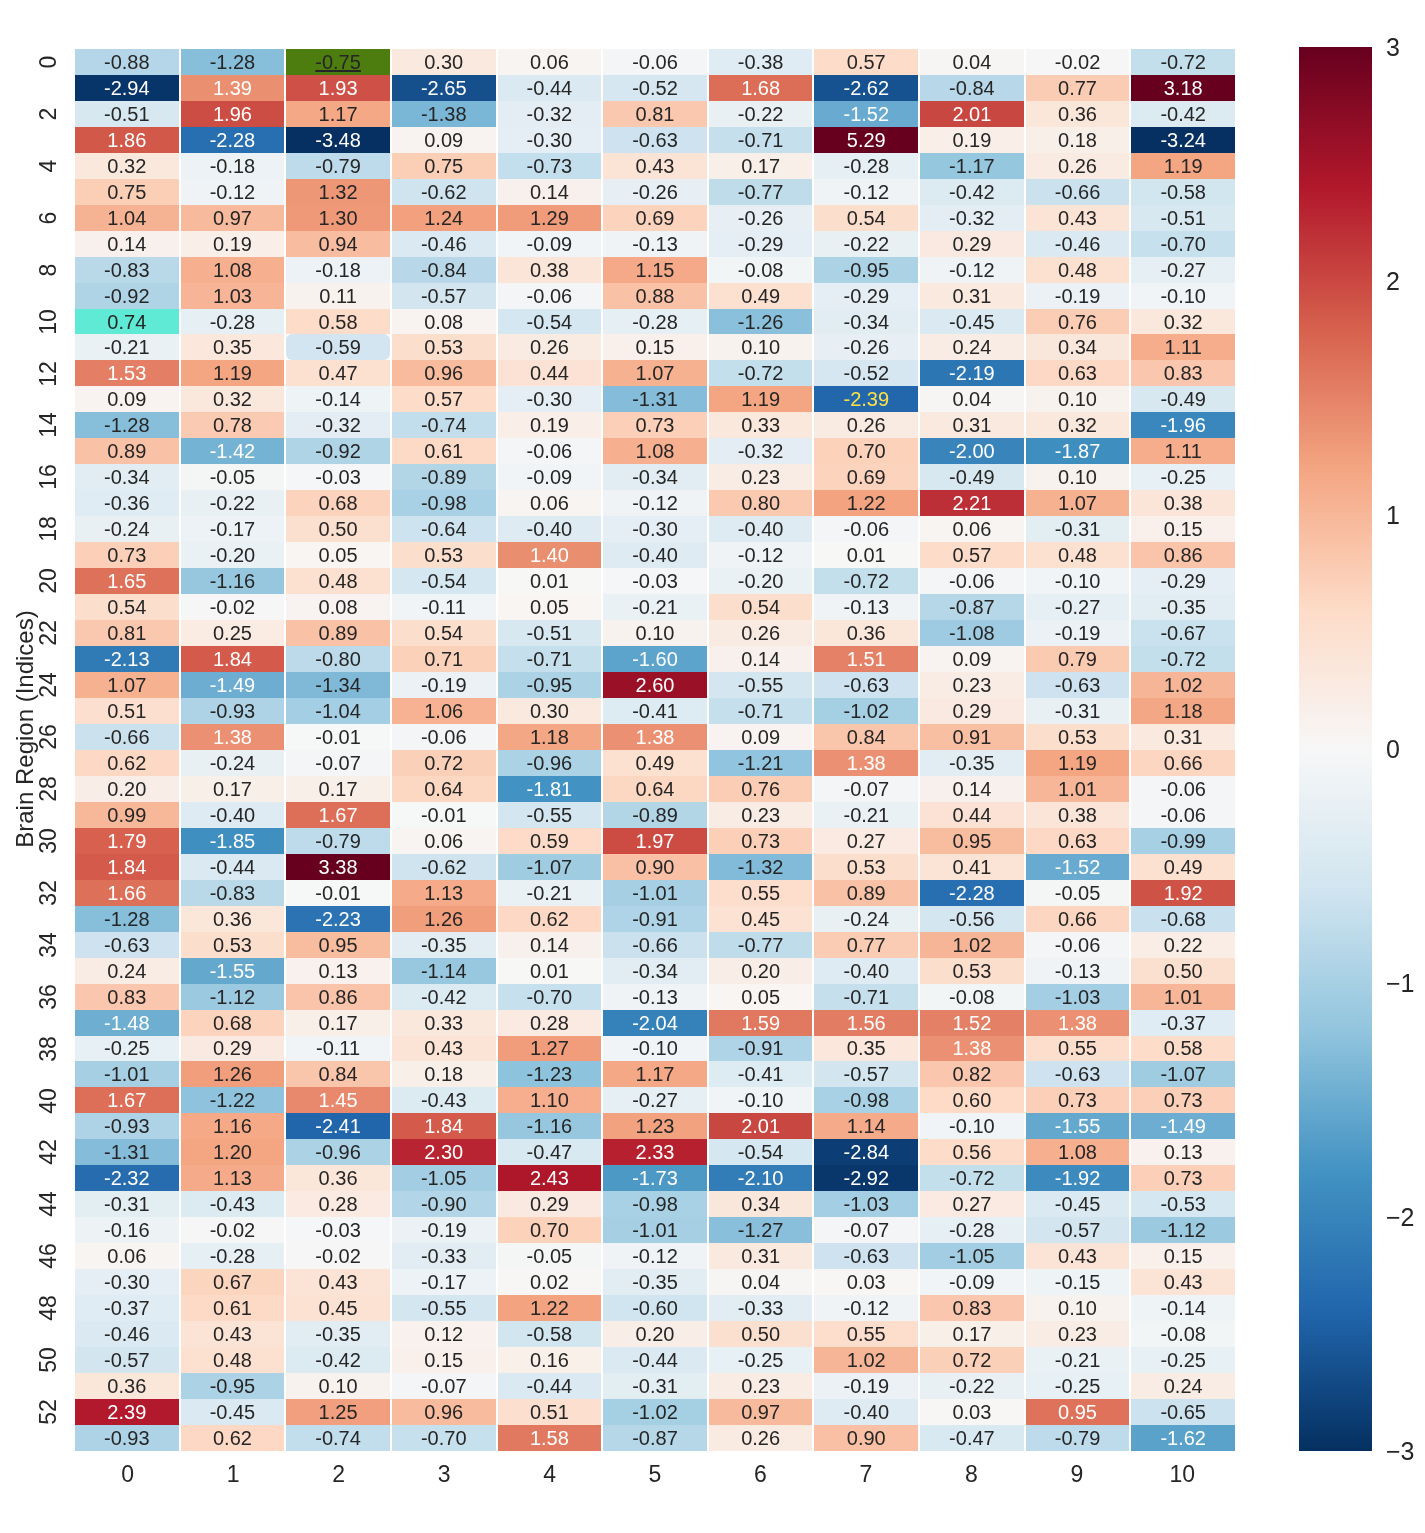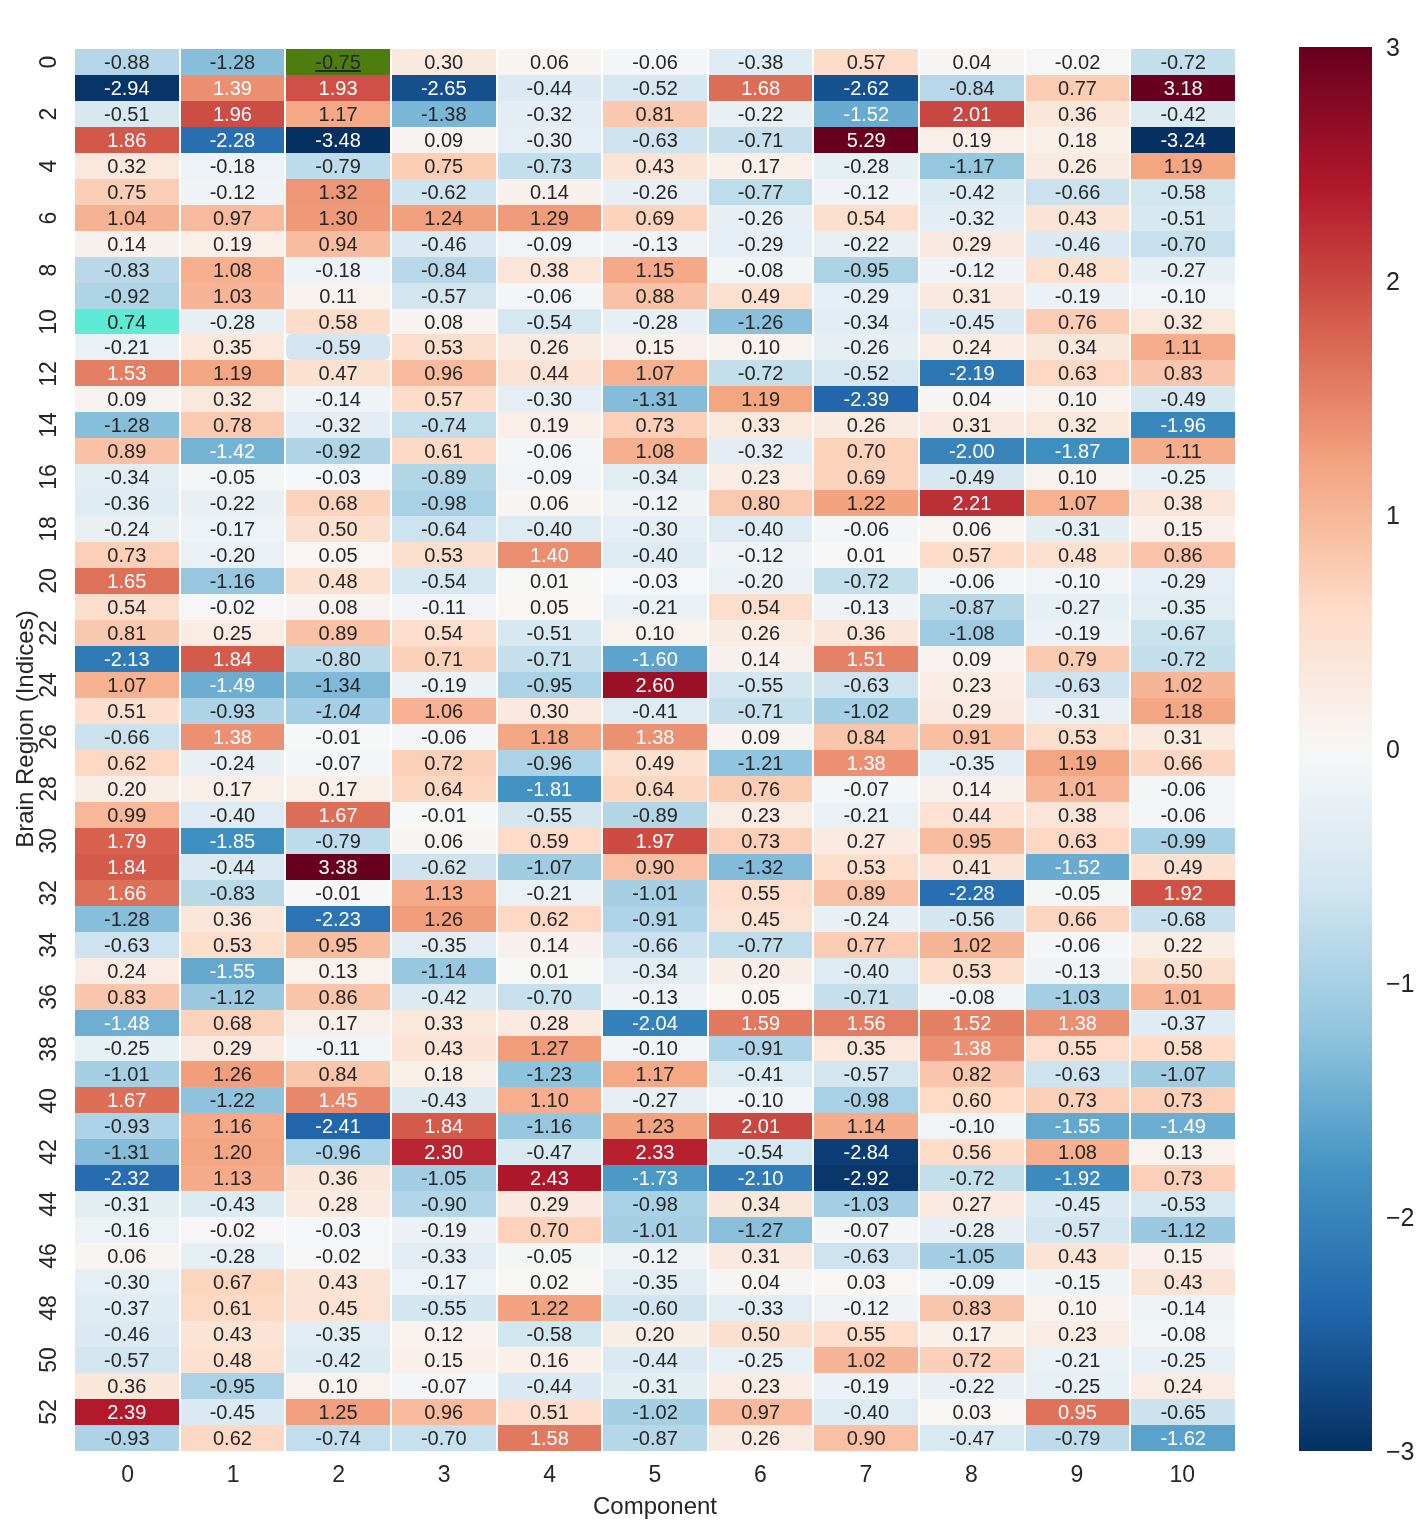--- a/index.html
+++ b/index.html
@@ -235,21 +235,21 @@
       <div class="cell" style="background: rgb(45, 118, 180); color: rgb(255, 255, 255);">-2.19</div>
       <div class="cell" style="background: rgb(253, 216, 196); color: rgb(38, 38, 38);">0.63</div>
       <div class="cell" style="background: rgb(250, 198, 173); color: rgb(38, 38, 38);">0.83</div>
       <div class="cell" style="background: rgb(248, 243, 240); color: rgb(38, 38, 38);">0.09</div>
       <div class="cell" style="background: rgb(250, 232, 221); color: rgb(38, 38, 38);">0.32</div>
       <div class="cell" style="background: rgb(238, 243, 245); color: rgb(38, 38, 38);">-0.14</div>
       <div class="cell" style="background: rgb(253, 220, 201); color: rgb(38, 38, 38);">0.57</div>
       <div class="cell" style="background: rgb(228, 238, 244); color: rgb(38, 38, 38);">-0.30</div>
       <div class="cell" style="background: rgb(132, 188, 217); color: rgb(38, 38, 38);">-1.31</div>
       <div class="cell" style="background: rgb(244, 166, 131); color: rgb(38, 38, 38);">1.19</div>
-      <div class="cell" style="background: rgb(34, 103, 172); color: #fef9c3;">-2.39</div>
+      <div class="cell" style="background: rgb(34, 103, 172); color: #fde047;">-2.39</div>
       <div class="cell" style="background: rgb(247, 245, 244); color: rgb(38, 38, 38);">0.04</div>
       <div class="cell" style="background: rgb(248, 242, 239); color: rgb(38, 38, 38);">0.10</div>
       <div class="cell" style="background: rgb(216, 232, 241); color: rgb(38, 38, 38);">-0.49</div>
       <div class="cell" style="background: rgb(135, 190, 218); color: rgb(38, 38, 38);">-1.28</div>
       <div class="cell" style="background: rgb(250, 203, 178); color: rgb(38, 38, 38);">0.78</div>
       <div class="cell" style="background: rgb(227, 237, 243); color: rgb(38, 38, 38);">-0.32</div>
       <div class="cell" style="background: rgb(194, 222, 236); color: rgb(38, 38, 38);">-0.74</div>
       <div class="cell" style="background: rgb(249, 238, 232); color: rgb(38, 38, 38);">0.19</div>
       <div class="cell" style="background: rgb(251, 207, 184); color: rgb(38, 38, 38);">0.73</div>
       <div class="cell" style="background: rgb(250, 232, 221); color: rgb(38, 38, 38);">0.33</div>
@@ -362,21 +362,21 @@
       <div class="cell" style="background: rgb(235, 241, 245); color: rgb(38, 38, 38);">-0.19</div>
       <div class="cell" style="background: rgb(172, 210, 230); color: rgb(38, 38, 38);">-0.95</div>
       <div class="cell" style="background: rgb(153, 16, 39); color: rgb(255, 255, 255);">2.60</div>
       <div class="cell" style="background: rgb(212, 231, 241); color: rgb(38, 38, 38);">-0.55</div>
       <div class="cell" style="background: rgb(206, 227, 239); color: rgb(38, 38, 38);">-0.63</div>
       <div class="cell" style="background: rgb(249, 236, 229); color: rgb(38, 38, 38);">0.23</div>
       <div class="cell" style="background: rgb(206, 227, 239); color: rgb(38, 38, 38);">-0.63</div>
       <div class="cell" style="background: rgb(247, 181, 151); color: rgb(38, 38, 38);">1.02</div>
       <div class="cell" style="background: rgb(252, 223, 206); color: rgb(38, 38, 38);">0.51</div>
       <div class="cell" style="background: rgb(174, 211, 230); color: rgb(38, 38, 38);">-0.93</div>
-      <div class="cell" style="background: rgb(163, 206, 227); color: rgb(38, 38, 38); font-style: italic;">-1.04</div>
+      <div class="cell" style="background: rgb(163, 206, 227); color: rgb(38, 38, 38);">-1.04</div>
       <div class="cell" style="background: rgb(246, 178, 146); color: rgb(38, 38, 38);">1.06</div>
       <div class="cell" style="background: rgb(250, 233, 223); color: rgb(38, 38, 38);">0.30</div>
       <div class="cell" style="background: rgb(221, 235, 242); color: rgb(38, 38, 38);">-0.41</div>
       <div class="cell" style="background: rgb(197, 223, 237); color: rgb(38, 38, 38);">-0.71</div>
       <div class="cell" style="background: rgb(165, 207, 227); color: rgb(38, 38, 38);">-1.02</div>
       <div class="cell" style="background: rgb(250, 233, 224); color: rgb(38, 38, 38);">0.29</div>
       <div class="cell" style="background: rgb(232, 240, 244); color: rgb(38, 38, 38);">-0.31</div>
       <div class="cell" style="background: rgb(244, 167, 132); color: rgb(38, 38, 38);">1.18</div>
       <div class="cell" style="background: rgb(203, 226, 238); color: rgb(38, 38, 38);">-0.66</div>
       <div class="cell" style="background: rgb(235, 144, 114); color: rgb(255, 255, 255);">1.38</div>
@@ -693,21 +693,20 @@
       <div class="xtick" style="left: 298.636px;">2</div>
       <div class="xtick" style="left: 404.091px;">3</div>
       <div class="xtick" style="left: 509.545px;">4</div>
       <div class="xtick" style="left: 615px;">5</div>
       <div class="xtick" style="left: 720.455px;">6</div>
       <div class="xtick" style="left: 825.909px;">7</div>
       <div class="xtick" style="left: 931.364px;">8</div>
       <div class="xtick" style="left: 1036.82px;">9</div>
       <div class="xtick" style="left: 1142.27px;">10</div>
     </div>
-  <div class="xlabel">Component</div>
   <div id="colorbar" class="colorbar" style="background: linear-gradient(to top, rgb(5, 48, 97) 0%, rgb(33, 102, 172) 10%, rgb(67, 147, 195) 20%, rgb(146, 197, 222) 30%, rgb(209, 229, 240) 40%, rgb(247, 247, 247) 50%, rgb(253, 219, 199) 60%, rgb(244, 165, 130) 70%, rgb(214, 96, 77) 80%, rgb(178, 24, 43) 90%, rgb(103, 0, 31) 100%);"></div>
   <div id="cbticks">
       <div class="cbtick" style="top: 35px;">3</div>
       <div class="cbtick" style="top: 269px;">2</div>
       <div class="cbtick" style="top: 503px;">1</div>
       <div class="cbtick" style="top: 737px;">0</div>
       <div class="cbtick" style="top: 971px;">−1</div>
       <div class="cbtick" style="top: 1205px;">−2</div>
       <div class="cbtick" style="top: 1439px;">−3</div>
     </div>

